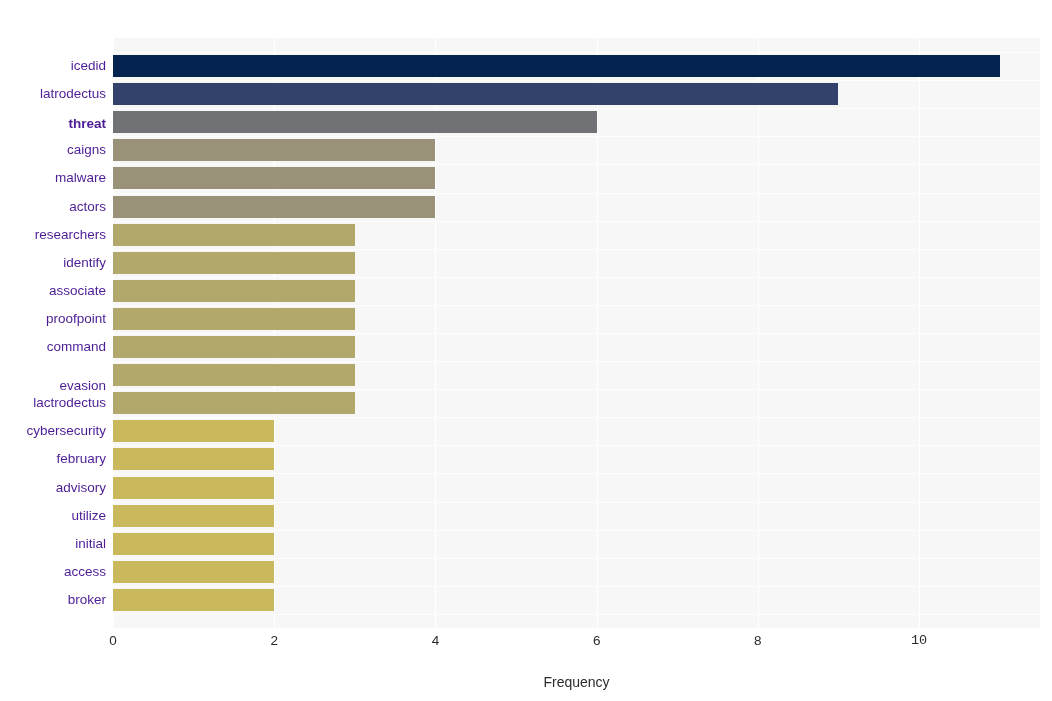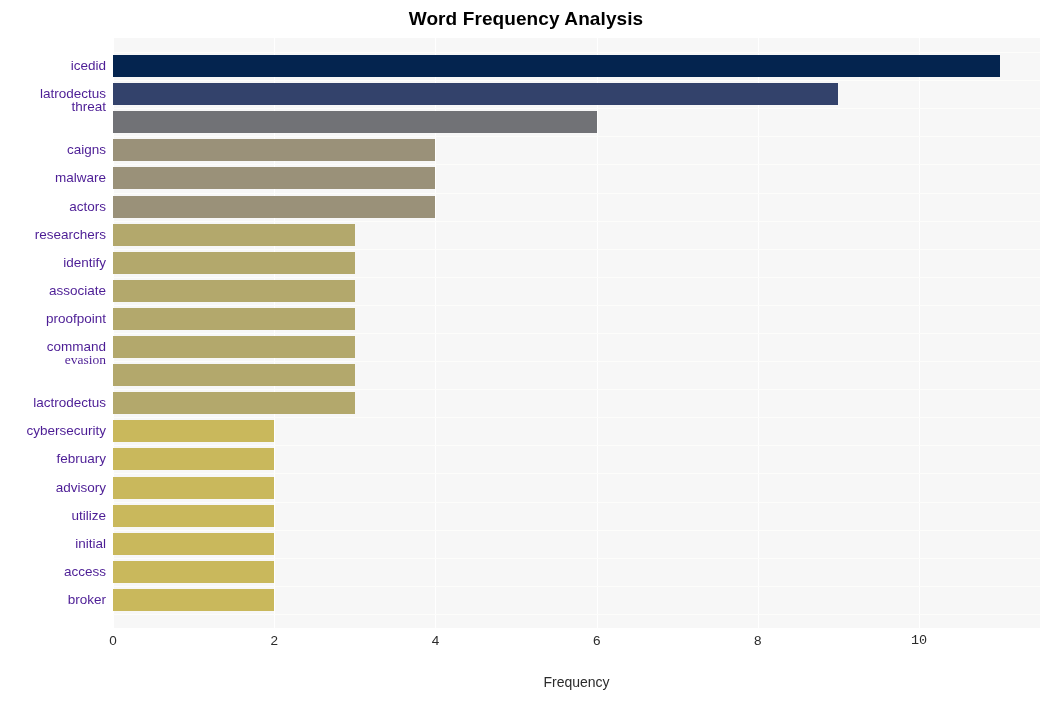--- a/index.html
+++ b/index.html
@@ -115,21 +115,20 @@
     font-size: 14px;
     color: #2b2b2b;
     line-height: 18px;
   }
 </style>
 </head>
 <body>
 
 <div id="chart-root">
 
-  <div id="chart-title">Word Frequency Analysis</div>
 
   <div id="plot-area">
     <div id="grid-layer">
         <div class="vgrid" style="left: 0px;"></div>
         <div class="vgrid" style="left: 161.217px;"></div>
         <div class="vgrid" style="left: 322.435px;"></div>
         <div class="vgrid" style="left: 483.652px;"></div>
         <div class="vgrid" style="left: 644.87px;"></div>
         <div class="vgrid" style="left: 806.087px;"></div>
         <div class="hgrid" style="top: 14px;"></div>
@@ -174,30 +173,30 @@
         <div class="bar" style="left: 0px; width: 161.217px; top: 466.619px; background: rgb(201, 184, 92);"></div>
         <div class="bar" style="left: 0px; width: 161.217px; top: 494.714px; background: rgb(201, 184, 92);"></div>
         <div class="bar" style="left: 0px; width: 161.217px; top: 522.81px; background: rgb(201, 184, 92);"></div>
         <div class="bar" style="left: 0px; width: 161.217px; top: 550.905px; background: rgb(201, 184, 92);"></div>
       </div>
   </div>
 
   <div id="y-labels">
       <div class="y-label" style="top: 20.0952px;">icedid</div>
       <div class="y-label" style="top: 48.1905px;">latrodectus</div>
-      <div class="y-label" style="top: 61px;">threat</div>
+      <div class="y-label" style="top: 78px; font-weight: bold;">threat</div>
       <div class="y-label" style="top: 104.381px;">caigns</div>
       <div class="y-label" style="top: 132.476px;">malware</div>
       <div class="y-label" style="top: 160.571px;">actors</div>
       <div class="y-label" style="top: 188.667px;">researchers</div>
       <div class="y-label" style="top: 216.762px;">identify</div>
       <div class="y-label" style="top: 244.857px;">associate</div>
       <div class="y-label" style="top: 272.952px;">proofpoint</div>
       <div class="y-label" style="top: 301.048px;">command</div>
-      <div class="y-label" style="top: 314px; font-family: Liberation Serif, serif;">evasion</div>
+      <div class="y-label" style="top: 340px;">evasion</div>
       <div class="y-label" style="top: 357.238px;">lactrodectus</div>
       <div class="y-label" style="top: 385.333px;">cybersecurity</div>
       <div class="y-label" style="top: 413.429px;">february</div>
       <div class="y-label" style="top: 441.524px;">advisory</div>
       <div class="y-label" style="top: 469.619px;">utilize</div>
       <div class="y-label" style="top: 497.714px;">initial</div>
       <div class="y-label" style="top: 525.81px;">access</div>
       <div class="y-label" style="top: 553.905px;">broker</div>
     </div>
 

